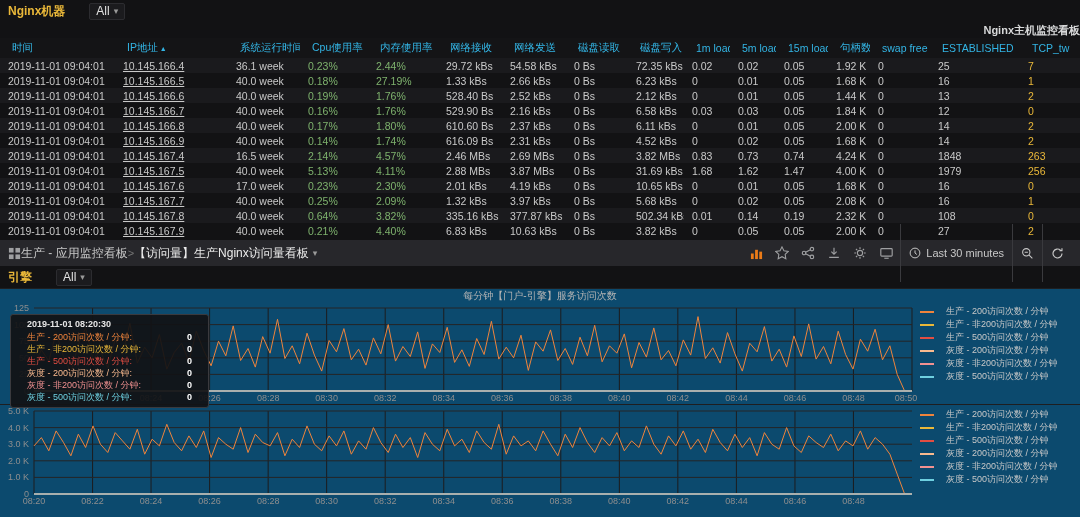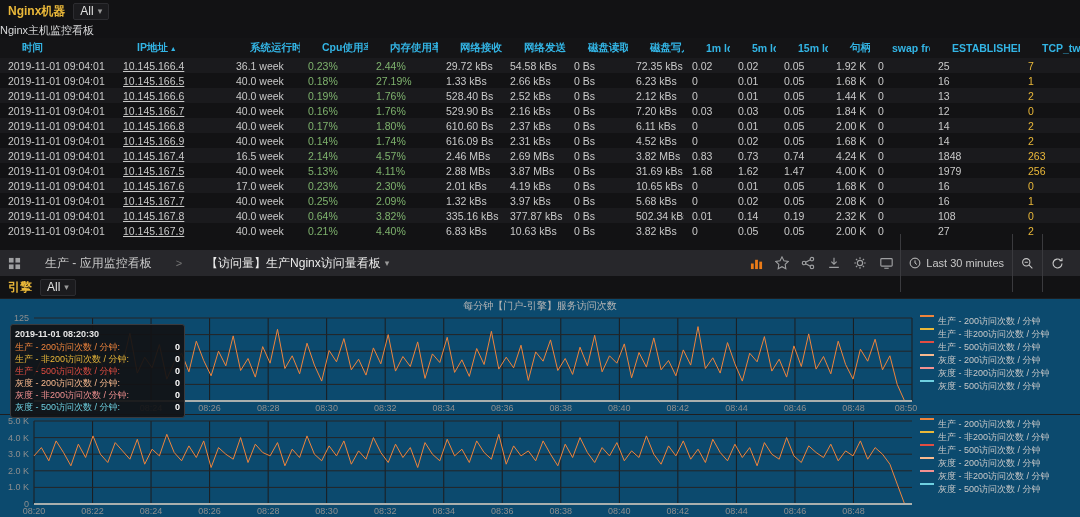--- a/index.html
+++ b/index.html
@@ -1,55 +1,55 @@
 <!DOCTYPE html>
 <html><head>
 <meta charset="utf-8">
 <style>
   html,body{margin:0;padding:0}
   body{width:1080px;height:517px;overflow:hidden;background:#121214;color:#c9c9c9;
        font-family:"Liberation Sans","DejaVu Sans",sans-serif}
   
-  .var-row{height:22px;display:flex;align-items:center;padding:0 8px;gap:8px}
+  .var-row{height:22px;display:flex;align-items:center;padding:0 8px;gap:24px}
   .var-label{color:#eab839;font-size:12px;font-weight:bold}
   .var-value{font-size:12px;color:#e0e0e0;background:#1b1b1e;border:1px solid #2c2c30;
              border-radius:2px;padding:0 6px;line-height:15px;cursor:pointer;display:flex;align-items:flex-start}
   .caret{font-size:9px;margin-left:4px;color:#9a9a9a}
   
-  .panel-title{height:16px;line-height:16px;text-align:left;font-size:11px;color:#d8d9da;font-weight:400;cursor:pointer}
+  .panel-title{height:16px;line-height:16px;text-align:right;font-size:11px;color:#d8d9da;font-weight:700;cursor:pointer}
   .table{--cols:115px 113px 72px 68px 70px 64px 64px 62px 56px 46px 46px 52px 42px 60px 90px 1fr;font-size:10.5px}
   #thead{display:grid;grid-template-columns:var(--cols);height:20px;align-items:center;background:#141416}
-  .th{padding-left:22px;color:#33b5e5;font-weight:700;white-space:nowrap;overflow:hidden;cursor:pointer}
+  .th{padding-left:12px;color:#33b5e5;font-weight:400;white-space:nowrap;overflow:hidden;cursor:pointer}
   .trow{display:grid;grid-template-columns:var(--cols);height:15px;align-items:center}
   #tbody .trow:nth-child(odd){background:#1a1a1d}
   .td{padding-left:8px;white-space:nowrap;overflow:hidden;color:#c9c9c9}
   .td.link{text-decoration:underline;cursor:pointer}
   .td.green{color:#7eb26d}
   .td.yellow{color:#eab839}
   
-  .navbar{height:26px;background:#27272b;display:flex;align-items:center;padding:0 8px;gap:24px;margin-top:12px}
+  .navbar{height:26px;background:#27272b;display:flex;align-items:center;padding:0 8px;gap:0;margin-top:2px}
   .nav-icn{display:flex;align-items:center;cursor:pointer}
   .crumb-folder{font-size:12px;color:#c8c8c8;cursor:pointer}
   .crumb-sep{color:#777;font-size:11px}
   .dash-title{font-size:12px;color:#ececec;cursor:pointer;display:flex;align-items:center}
   .nav-right{margin-left:auto;display:flex;align-items:center}
   .nav-right .nav-icn{padding:0 6px}
   .nav-btn{display:flex;align-items:center;gap:5px;font-size:11px;color:#c8c8c8;padding:16px 8px;
            border-left:1px solid #3a3a3e;height:26px;cursor:pointer;white-space:nowrap}
   
   .chart-panel{height:115px;border-top:1px solid #1e1e20;background:#0c4a6e;position:relative}
   .chart-title{height:13px;line-height:13px;text-align:center;font-size:10px;color:#b4b4b4;cursor:pointer}
   .chart-body{display:flex;height:102px}
   .plot{flex:1;position:relative}
   .legend{width:158px;padding:3px 2px 0 0;overflow:hidden}
-  .legend-item{display:flex;gap:4px;font-size:9px;color:#c8c8c8;line-height:13px;
+  .legend-item{display:flex;align-items:center;gap:12px;font-size:9px;color:#c8c8c8;line-height:13px;
                white-space:nowrap;cursor:pointer}
   .swatch{width:14px;height:2px;flex:none}
   .tooltip{position:absolute;left:10px;top:12px;background:rgba(18,18,20,.93);border:1px solid #3a3a3e;
-           border-radius:3px;padding:4px 4px;font-size:9px;z-index:5;pointer-events:none;min-width:165px}
+           border-radius:3px;padding:4px 16px;font-size:9px;z-index:5;pointer-events:none;min-width:165px}
   .tt-time{color:#e6e6e6;margin-bottom:2px;font-weight:700}
   .tt-row{display:flex;justify-content:space-between;gap:10px;line-height:12px}
   .tt-val{color:#fff;font-weight:700}
   svg{display:block}
 </style>
 </head>
 <body>
 
 <div>
 
@@ -138,21 +138,21 @@
         </div>
         <div class="trow">
           <div class="td">2019-11-01 09:04:01</div>
           <div class="td link">10.145.166.7</div>
           <div class="td">40.0 week</div>
           <div class="td green">0.16%</div>
           <div class="td green">1.76%</div>
           <div class="td">529.90 Bs</div>
           <div class="td">2.16 kBs</div>
           <div class="td">0 Bs</div>
-          <div class="td">7.20 kBs</div>
+          <div class="td">6.58 kBs</div>
           <div class="td">0.03</div>
           <div class="td">0.03</div>
           <div class="td">0.05</div>
           <div class="td">1.84 K</div>
           <div class="td">0</div>
           <div class="td">12</div>
           <div class="td yellow">0</div>
         </div>
         <div class="trow">
           <div class="td">2019-11-01 09:04:01</div>

